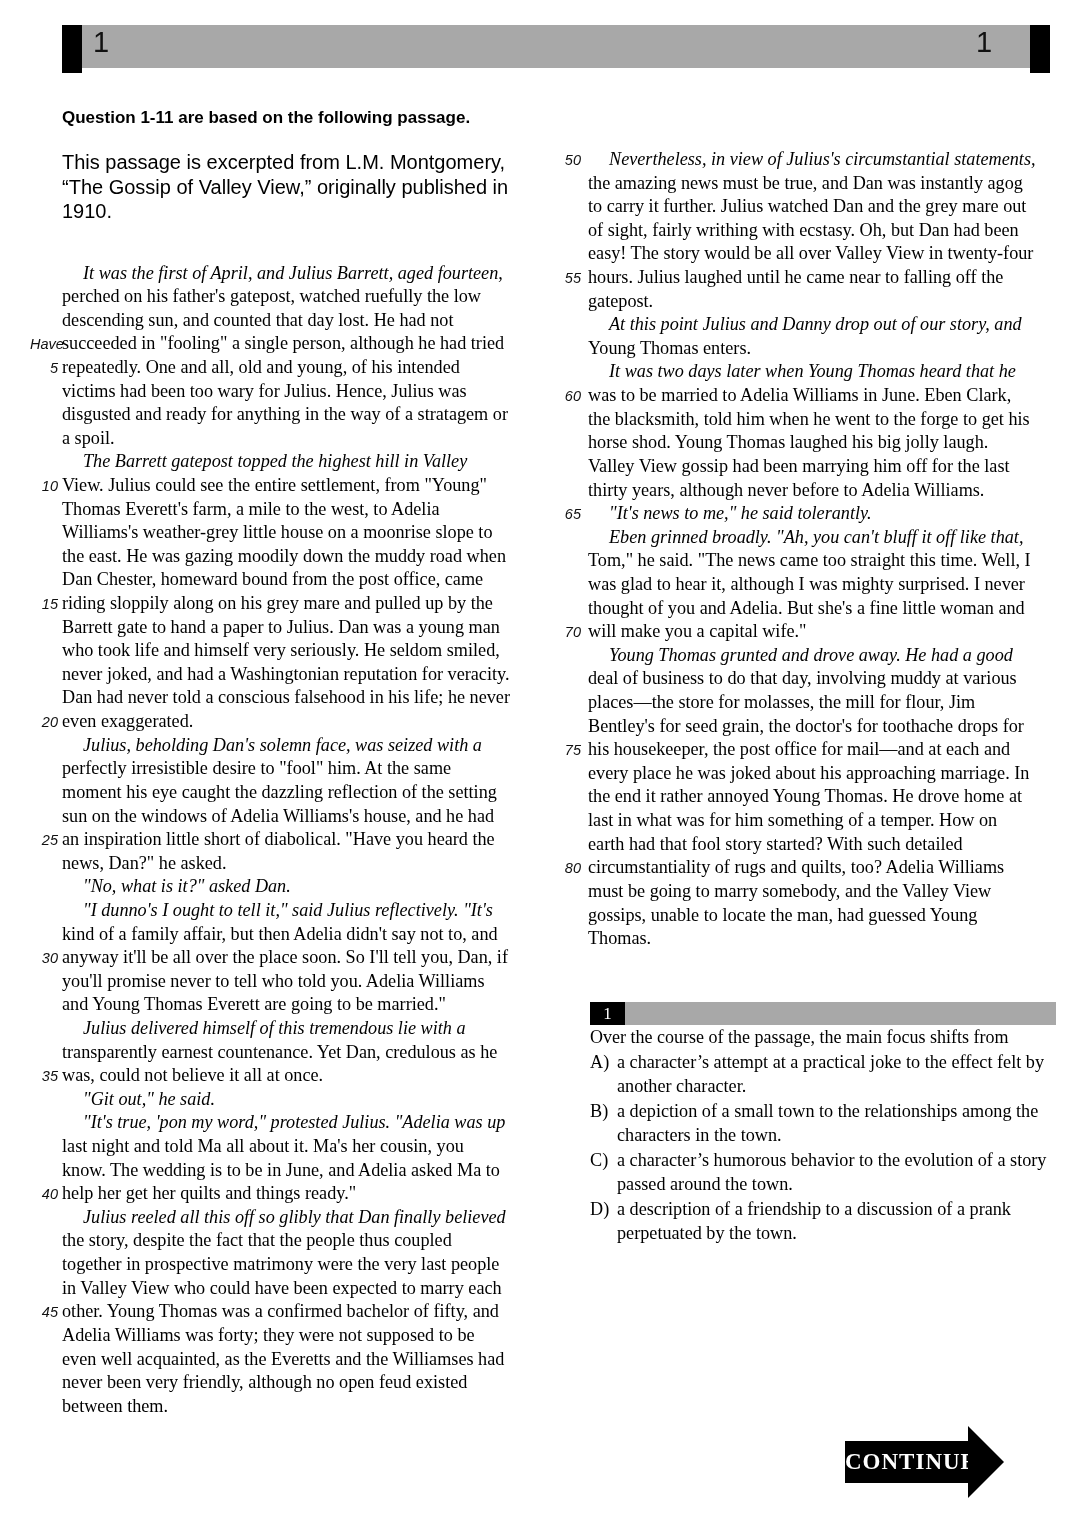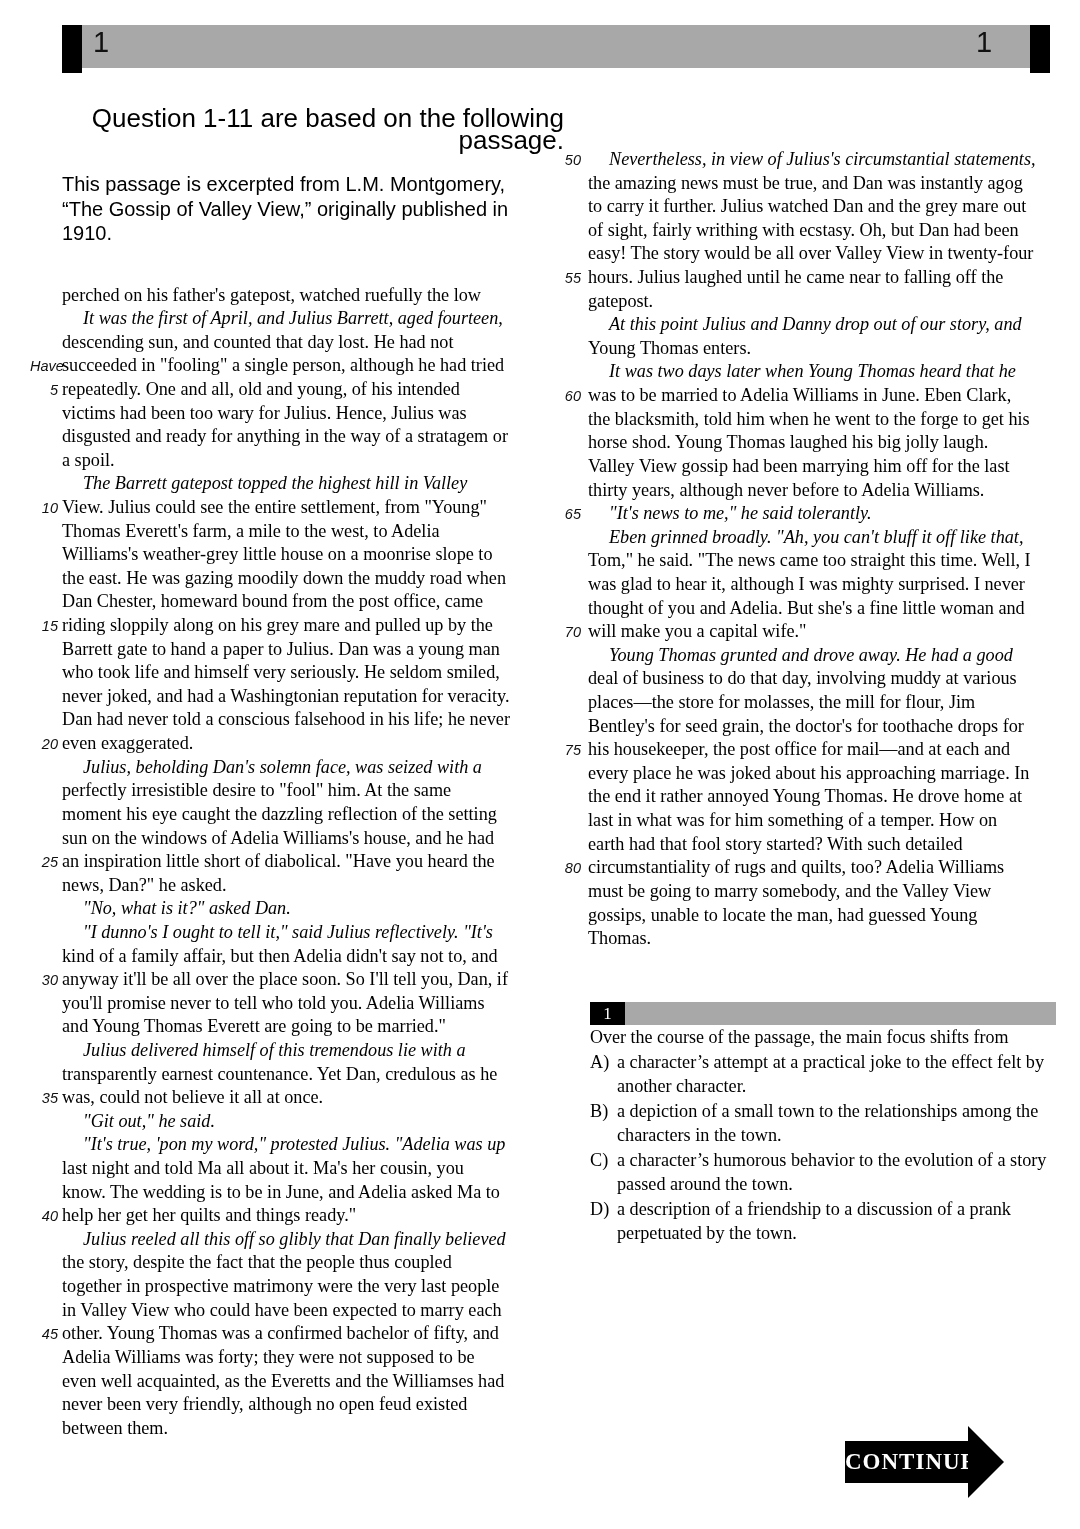--- a/index.html
+++ b/index.html
@@ -14,21 +14,21 @@
   .hblock.left { left:62px; }
   .hblock.right { left:1030px; }
   .hnum { position:absolute; top:28px; font-family:"Liberation Sans", sans-serif; font-size:29px; line-height:1; color:#111; }
   .hnum.left { left:93px; }
   .hnum.right { left:976px; }
 
   
   .col-left { position:absolute; left:30px; top:107px; width:534px; }
   .directions {
     margin:0 0 0 32px; font-family:"Liberation Sans", sans-serif;
-    font-weight:normal; font-size:26px; line-height:22px;text-align:right;
+    font-weight:bold; font-size:17px; line-height:22px;
   }
   .source-note {
     margin:21px 0 0 32px; width:462px;
     font-family:"Liberation Sans", sans-serif; font-size:20px; line-height:24.5px;
   }
   .lines { margin-top:39px; }
   .pline { display:flex; align-items:baseline; height:23.62px; white-space:nowrap; font-size:18.2px; }
   .pnum {
     flex:none; width:28px; text-align:right; padding-right:4px;
     font-family:"Liberation Sans", sans-serif; font-style:italic; font-size:14.5px; color:#111;
@@ -77,25 +77,25 @@
   <div class="hblock right"></div>
   <span class="hnum left">1</span>
   <span class="hnum right">1</span>
 
   <div class="col-left">
     <div class="directions">Question 1-11 are based on the following passage.</div>
     <div class="source-note">This passage is excerpted from L.M. Montgomery, “The Gossip of Valley View,” originally published in 1910.</div>
     <div class="lines" id="left-lines">
         <div class="pline">
           <span class="pnum"></span>
+          <span class="ptext indent">It was the first of April, and Julius Barrett, aged fourteen,</span>
+        </div>
+        <div class="pline">
+          <span class="pnum"></span>
           <span class="ptext">perched on his father's gatepost, watched ruefully the low</span>
-        </div>
-        <div class="pline">
-          <span class="pnum"></span>
-          <span class="ptext indent">It was the first of April, and Julius Barrett, aged fourteen,</span>
         </div>
         <div class="pline">
           <span class="pnum"></span>
           <span class="ptext">descending sun, and counted that day lost. He had not</span>
         </div>
         <div class="pline">
           <span class="pnum">Have</span>
           <span class="ptext">succeeded in "fooling" a single person, although he had tried</span>
         </div>
         <div class="pline">

